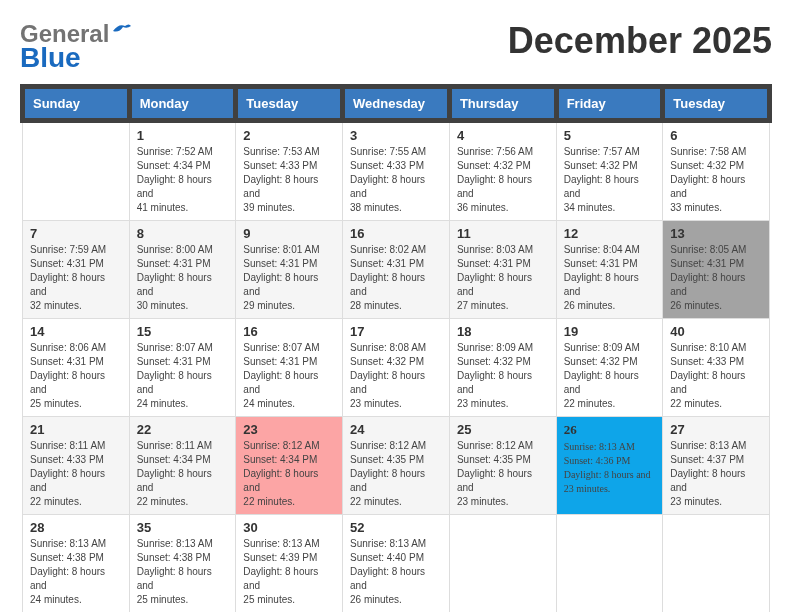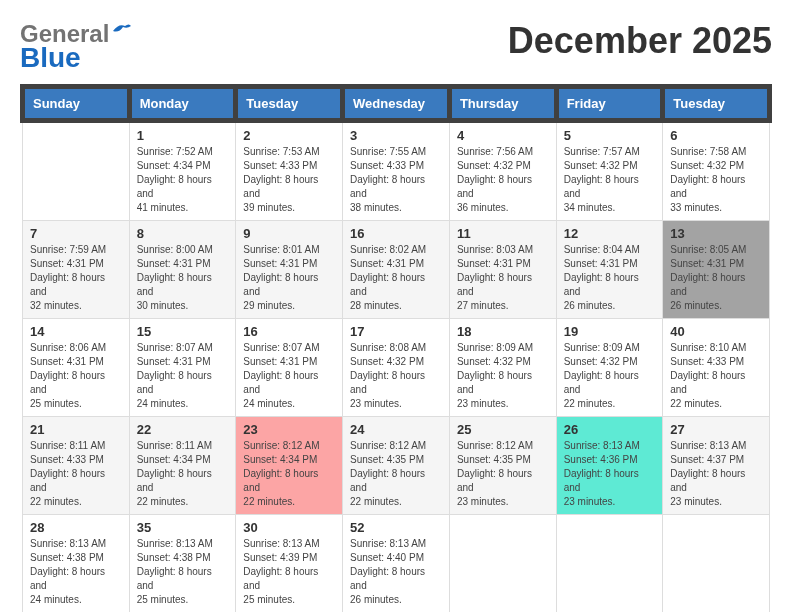--- a/index.html
+++ b/index.html
@@ -206,21 +206,21 @@
           <div class="day-info">Sunrise: 8:12 AM<br>Sunset: 4:34 PM<br>Daylight: 8 hours and<br>22 minutes.</div>
         </td>
         <td style="background: rgb(245, 245, 245);">
           <span class="day-number">24</span>
           <div class="day-info">Sunrise: 8:12 AM<br>Sunset: 4:35 PM<br>Daylight: 8 hours and<br>22 minutes.</div>
         </td>
         <td style="background: rgb(245, 245, 245);">
           <span class="day-number">25</span>
           <div class="day-info">Sunrise: 8:12 AM<br>Sunset: 4:35 PM<br>Daylight: 8 hours and<br>23 minutes.</div>
         </td>
-        <td style="background: #5eead4;">
+        <td style="background: #0ea5e9; font-family: Liberation Serif, serif;">
           <span class="day-number">26</span>
           <div class="day-info">Sunrise: 8:13 AM<br>Sunset: 4:36 PM<br>Daylight: 8 hours and<br>23 minutes.</div>
         </td>
         <td style="background: rgb(245, 245, 245);">
           <span class="day-number">27</span>
           <div class="day-info">Sunrise: 8:13 AM<br>Sunset: 4:37 PM<br>Daylight: 8 hours and<br>23 minutes.</div>
         </td>
       </tr>
       <tr style="background: rgb(255, 255, 255);">
         <td>

